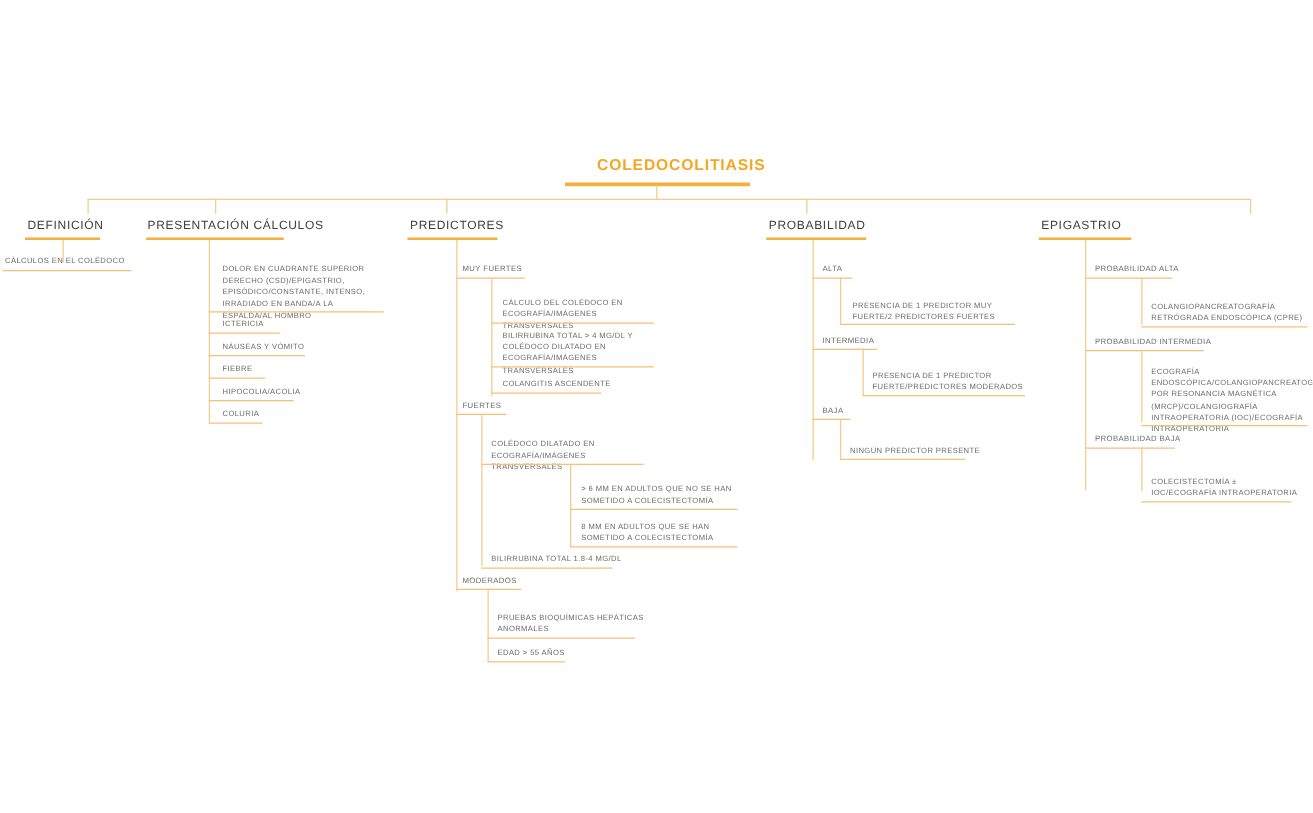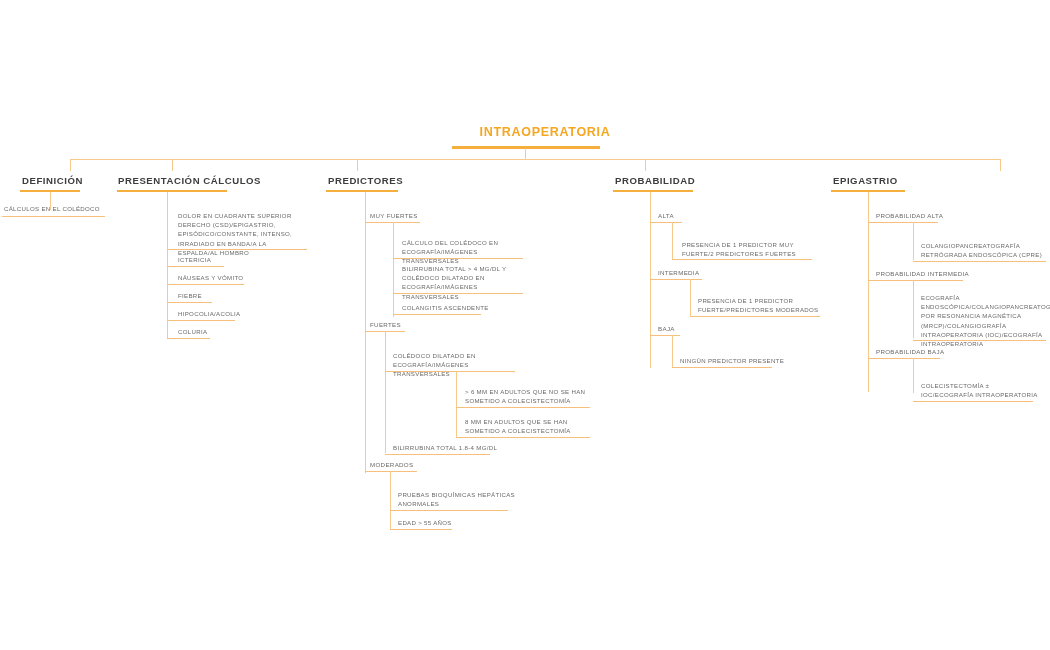--- a/index.html
+++ b/index.html
@@ -65,21 +65,21 @@
     width: 1.2px;
     height: 12px;
     background: #f7c98a;
   }
 
   
   .l1 {
     position: absolute;
     color: #3d3d3d;
     font-size: 9.6px;
-    font-weight: bold;
+    font-weight: normal;
     letter-spacing: 0.55px;
     white-space: nowrap;
   }
   .l1-underline {
     position: absolute;
     height: 2px;
     background: #f6ae3c;
   }
 
   
@@ -103,21 +103,21 @@
     position: absolute;
     height: 1.1px;
     background: #f7c07a;
   }
 </style>
 </head>
 <body>
 
 <div id="canvas">
 
-  <div class="root-title">INTRAOPERATORIA</div>
+  <div class="root-title">COLEDOCOLITIASIS</div>
   <div class="root-underline"></div>
   <div class="root-stem"></div>
 
   <div class="bus"></div>
   <div class="bus-drop" style="left:70px;"></div>
   <div class="bus-drop" style="left:172px;"></div>
   <div class="bus-drop" style="left:357px;"></div>
   <div class="bus-drop" style="left:645px;"></div>
   <div class="bus-drop" style="left:1000px;"></div>
 

